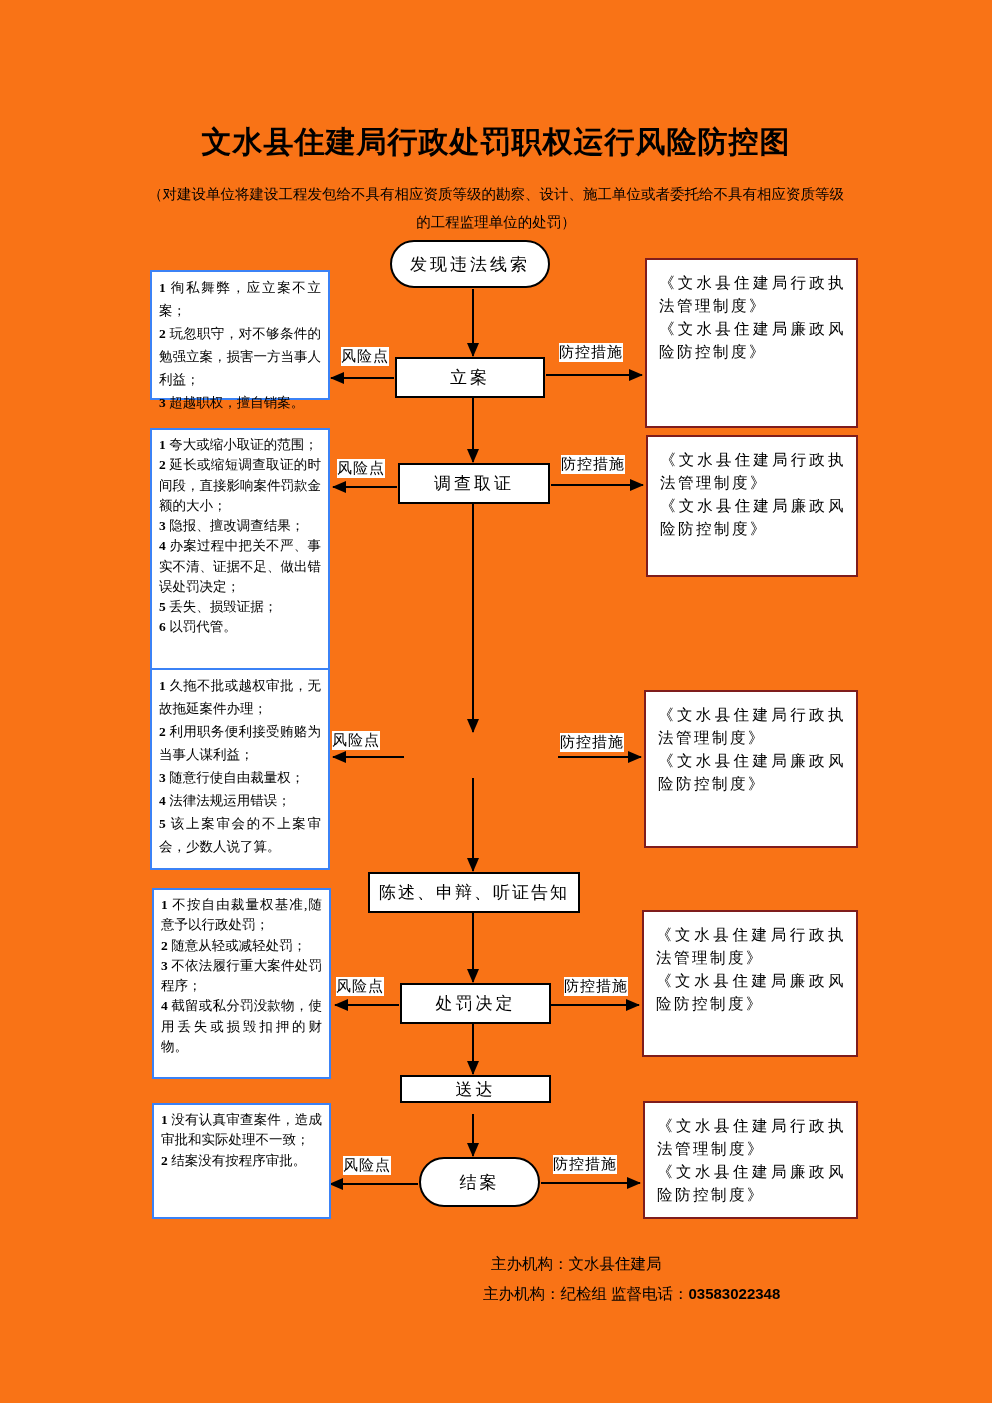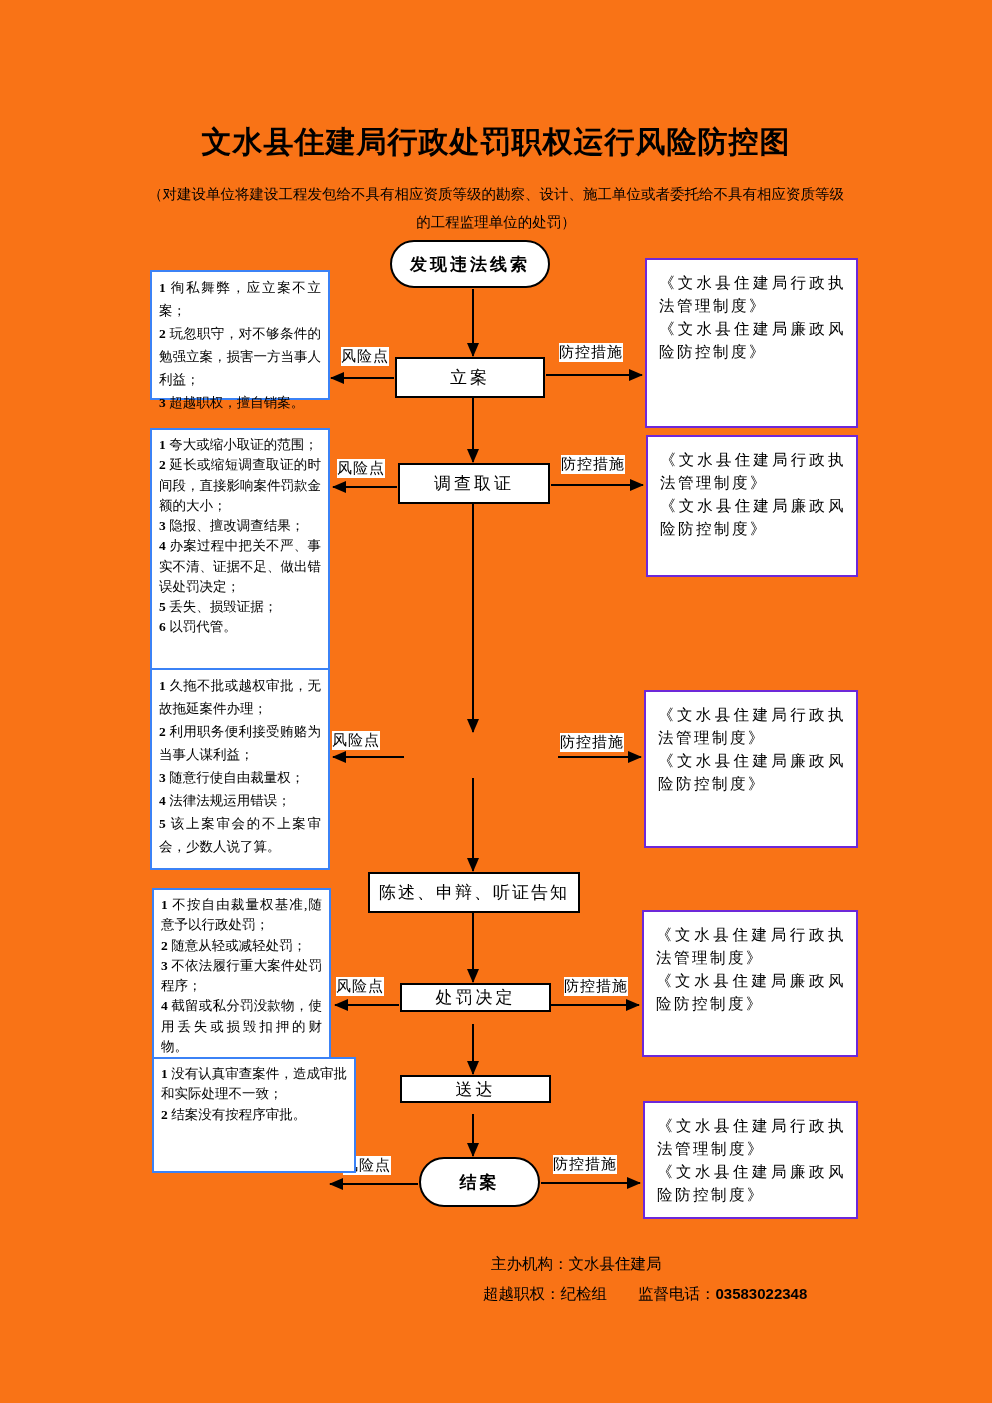--- a/index.html
+++ b/index.html
@@ -33,36 +33,36 @@
     position: absolute;
     border: 2px solid #000;
     background: #fff;
     display: flex;
     align-items: center;
     justify-content: center;
     font-size: 17px;
     letter-spacing: 3px;
     box-sizing: border-box;
   }
-  .oval { border-radius: 26px; font-weight: bold; }
+  .oval { border-radius: 26px; }
   .riskbox {
     position: absolute;
     border: 2px solid #3b82f6;
     background: #fff;
     box-sizing: border-box;
     padding: 5px 7px;
     font-size: 13.5px;
     text-align: justify;
   }
   .lh-tall { line-height: 1.7; }
   .lh-tight { line-height: 1.5; }
   .risk-item::first-letter { font-weight: bold; }
   .prevbox {
     position: absolute;
-    border: 2px solid #6d28d9;
+    border: 2px solid #7f1d1d;
     background: #fff;
     box-sizing: border-box;
     padding: 11px 10px 8px 12px;
     font-size: 15.5px;
     line-height: 23px;
     letter-spacing: 2.5px;
     text-align: justify;
   }
   .flow-label {
     position: absolute;
@@ -70,21 +70,21 @@
     letter-spacing: 1px;
     background: #fff;
   }
   .footer {
     position: absolute;
     left: 483px; top: 1249px;
     font-size: 15.5px;
     line-height: 30px;
   }
   .footer .line1 { text-indent: 8px; }
-  .footer .gap { margin-left: 31px; }
+  .footer .gap { margin-left: 4px; }
   .footer .phone { font-family: "Liberation Sans", sans-serif; font-weight: bold; font-size: 15px; }
 </style>
 </head>
 <body>
 
 <div class="page">
 
   <div class="title">文水县住建局行政处罚职权运行风险防控图</div>
   <div class="subtitle">（对建设单位将建设工程发包给不具有相应资质等级的勘察、设计、施工单位或者委托给不具有相应资质等级的工程监理单位的处罚）</div>
 
@@ -114,21 +114,21 @@
       <line x1="558" y1="757" x2="641" y2="757" marker-end="url(#ah)"></line>
       <line x1="551" y1="1005" x2="639" y2="1005" marker-end="url(#ah)"></line>
       <line x1="541" y1="1183" x2="640" y2="1183" marker-end="url(#ah)"></line>
     </g>
   </svg>
 
   <div class="node oval" style="left:390px; top:240px; width:160px; height:48px;">发现违法线索</div>
   <div class="node" style="left:395px; top:357px; width:150px; height:41px;">立案</div>
   <div class="node" style="left:398px; top:463px; width:152px; height:41px;">调查取证</div>
   <div class="node" style="left:368px; top:872px; width:212px; height:41px; letter-spacing:2px;">陈述、申辩、听证告知</div>
-  <div class="node" style="left:400px; top:983px; width:151px; height:29px;">处罚决定</div>
+  <div class="node" style="left:400px; top:983px; width:151px; height:41px;">处罚决定</div>
   <div class="node" style="left:400px; top:1075px; width:151px; height:28px;">送达</div>
   <div class="node oval" style="left:419px; top:1157px; width:121px; height:50px; border-radius:25px;">结案</div>
 
   <div class="flow-label" style="left:341px; top:347px;">风险点</div>
   <div class="flow-label" style="left:337px; top:459px;">风险点</div>
   <div class="flow-label" style="left:332px; top:731px;">风险点</div>
   <div class="flow-label" style="left:336px; top:977px;">风险点</div>
   <div class="flow-label" style="left:343px; top:1156px;">风险点</div>
 
   <div class="flow-label" style="left:559px; top:343px;">防控措施</div>
@@ -160,21 +160,21 @@
     <div class="risk-item">5 该上案审会的不上案审会，少数人说了算。</div>
   </div>
 
   <div class="riskbox lh-tight" style="left:152px; top:888px; width:179px; height:191px;">
     <div class="risk-item">1 不按自由裁量权基准,随意予以行政处罚；</div>
     <div class="risk-item">2 随意从轻或减轻处罚；</div>
     <div class="risk-item">3 不依法履行重大案件处罚程序；</div>
     <div class="risk-item">4 截留或私分罚没款物，使用丢失或损毁扣押的财物。</div>
   </div>
 
-  <div class="riskbox lh-tight" style="left:152px; top:1057px; width:204px; height:116px;">
+  <div class="riskbox lh-tight" style="left:152px; top:1103px; width:179px; height:116px;">
     <div class="risk-item">1 没有认真审查案件，造成审批和实际处理不一致；</div>
     <div class="risk-item">2 结案没有按程序审批。</div>
   </div>
 
   <div class="prevbox" style="left:645px; top:258px; width:213px; height:170px;">
     <div>《文水县住建局行政执法管理制度》</div>
     <div>《文水县住建局廉政风险防控制度》</div>
   </div>
   <div class="prevbox" style="left:646px; top:435px; width:212px; height:142px;">
     <div>《文水县住建局行政执法管理制度》</div>
@@ -189,17 +189,17 @@
     <div>《文水县住建局廉政风险防控制度》</div>
   </div>
   <div class="prevbox" style="left:643px; top:1101px; width:215px; height:118px;">
     <div>《文水县住建局行政执法管理制度》</div>
     <div>《文水县住建局廉政风险防控制度》</div>
   </div>
 
   <div class="footer">
     <div class="line1">主办机构：文水县住建局</div>
     <div class="line2">
-      <span>超越职权：纪检组</span><span class="gap">监督电话：</span><span class="phone">03583022348</span>
+      <span>主办机构：纪检组</span><span class="gap">监督电话：</span><span class="phone">03583022348</span>
     </div>
   </div>
 
 </div>
 
 </body></html>

